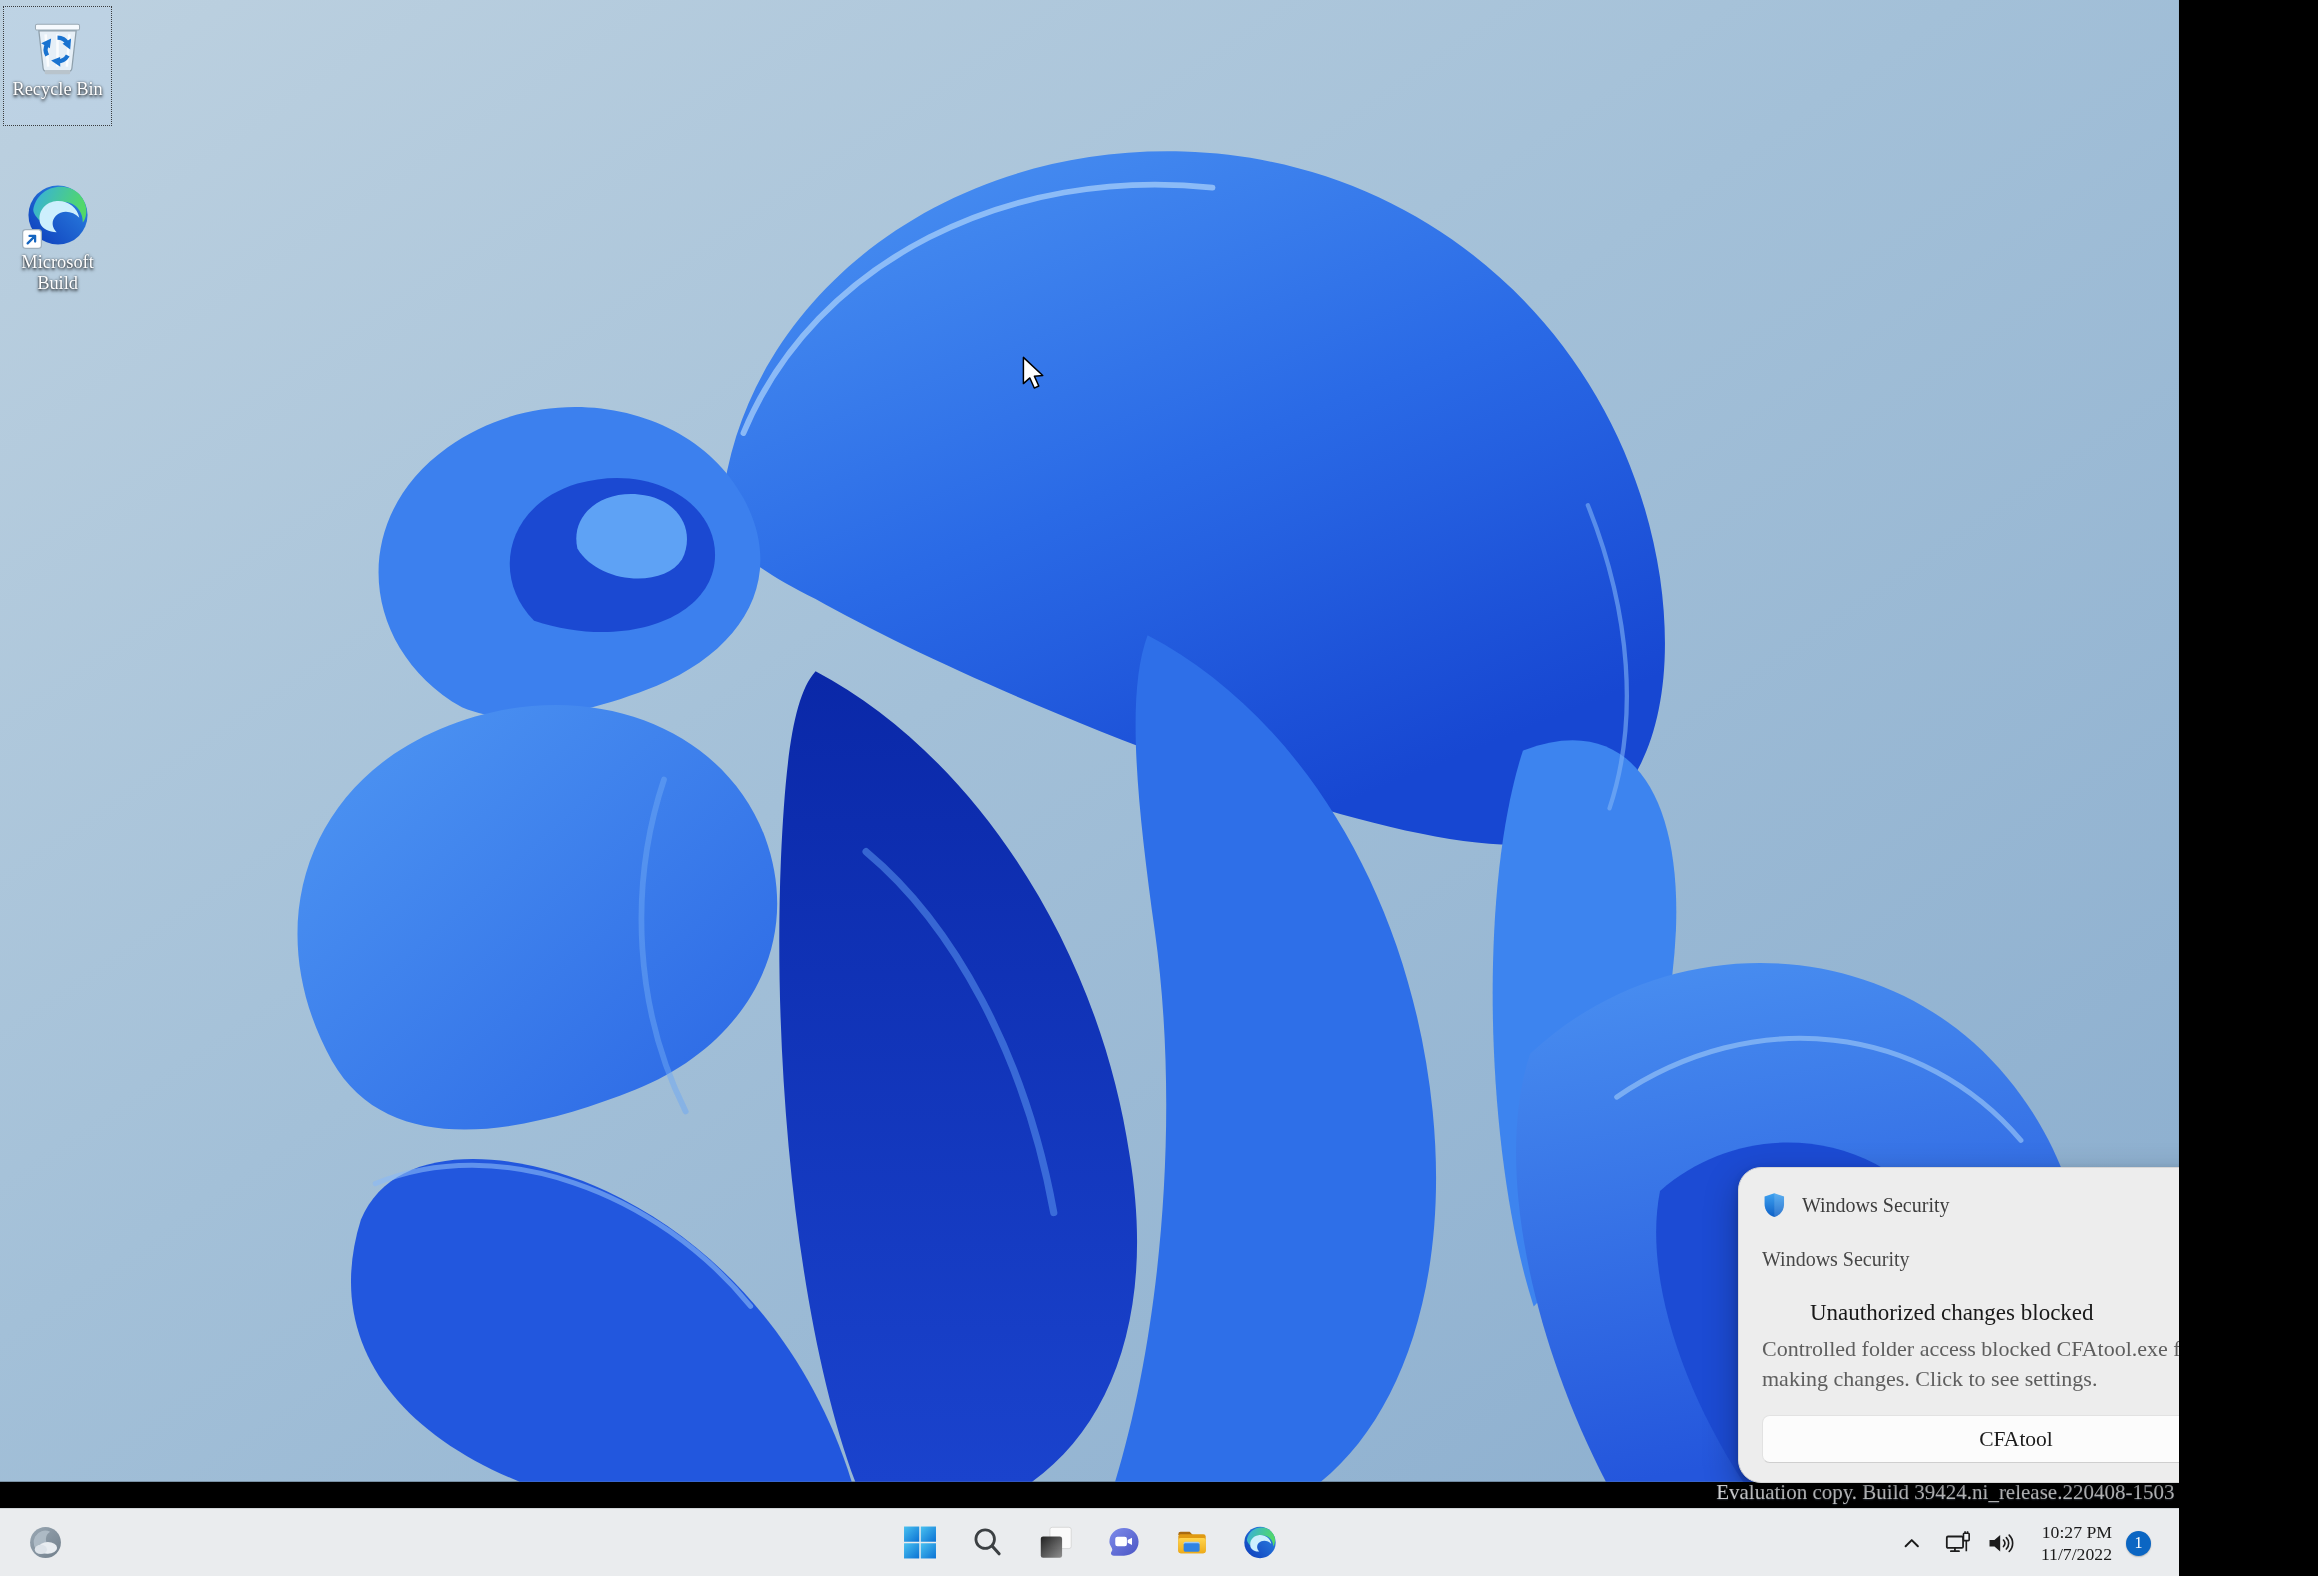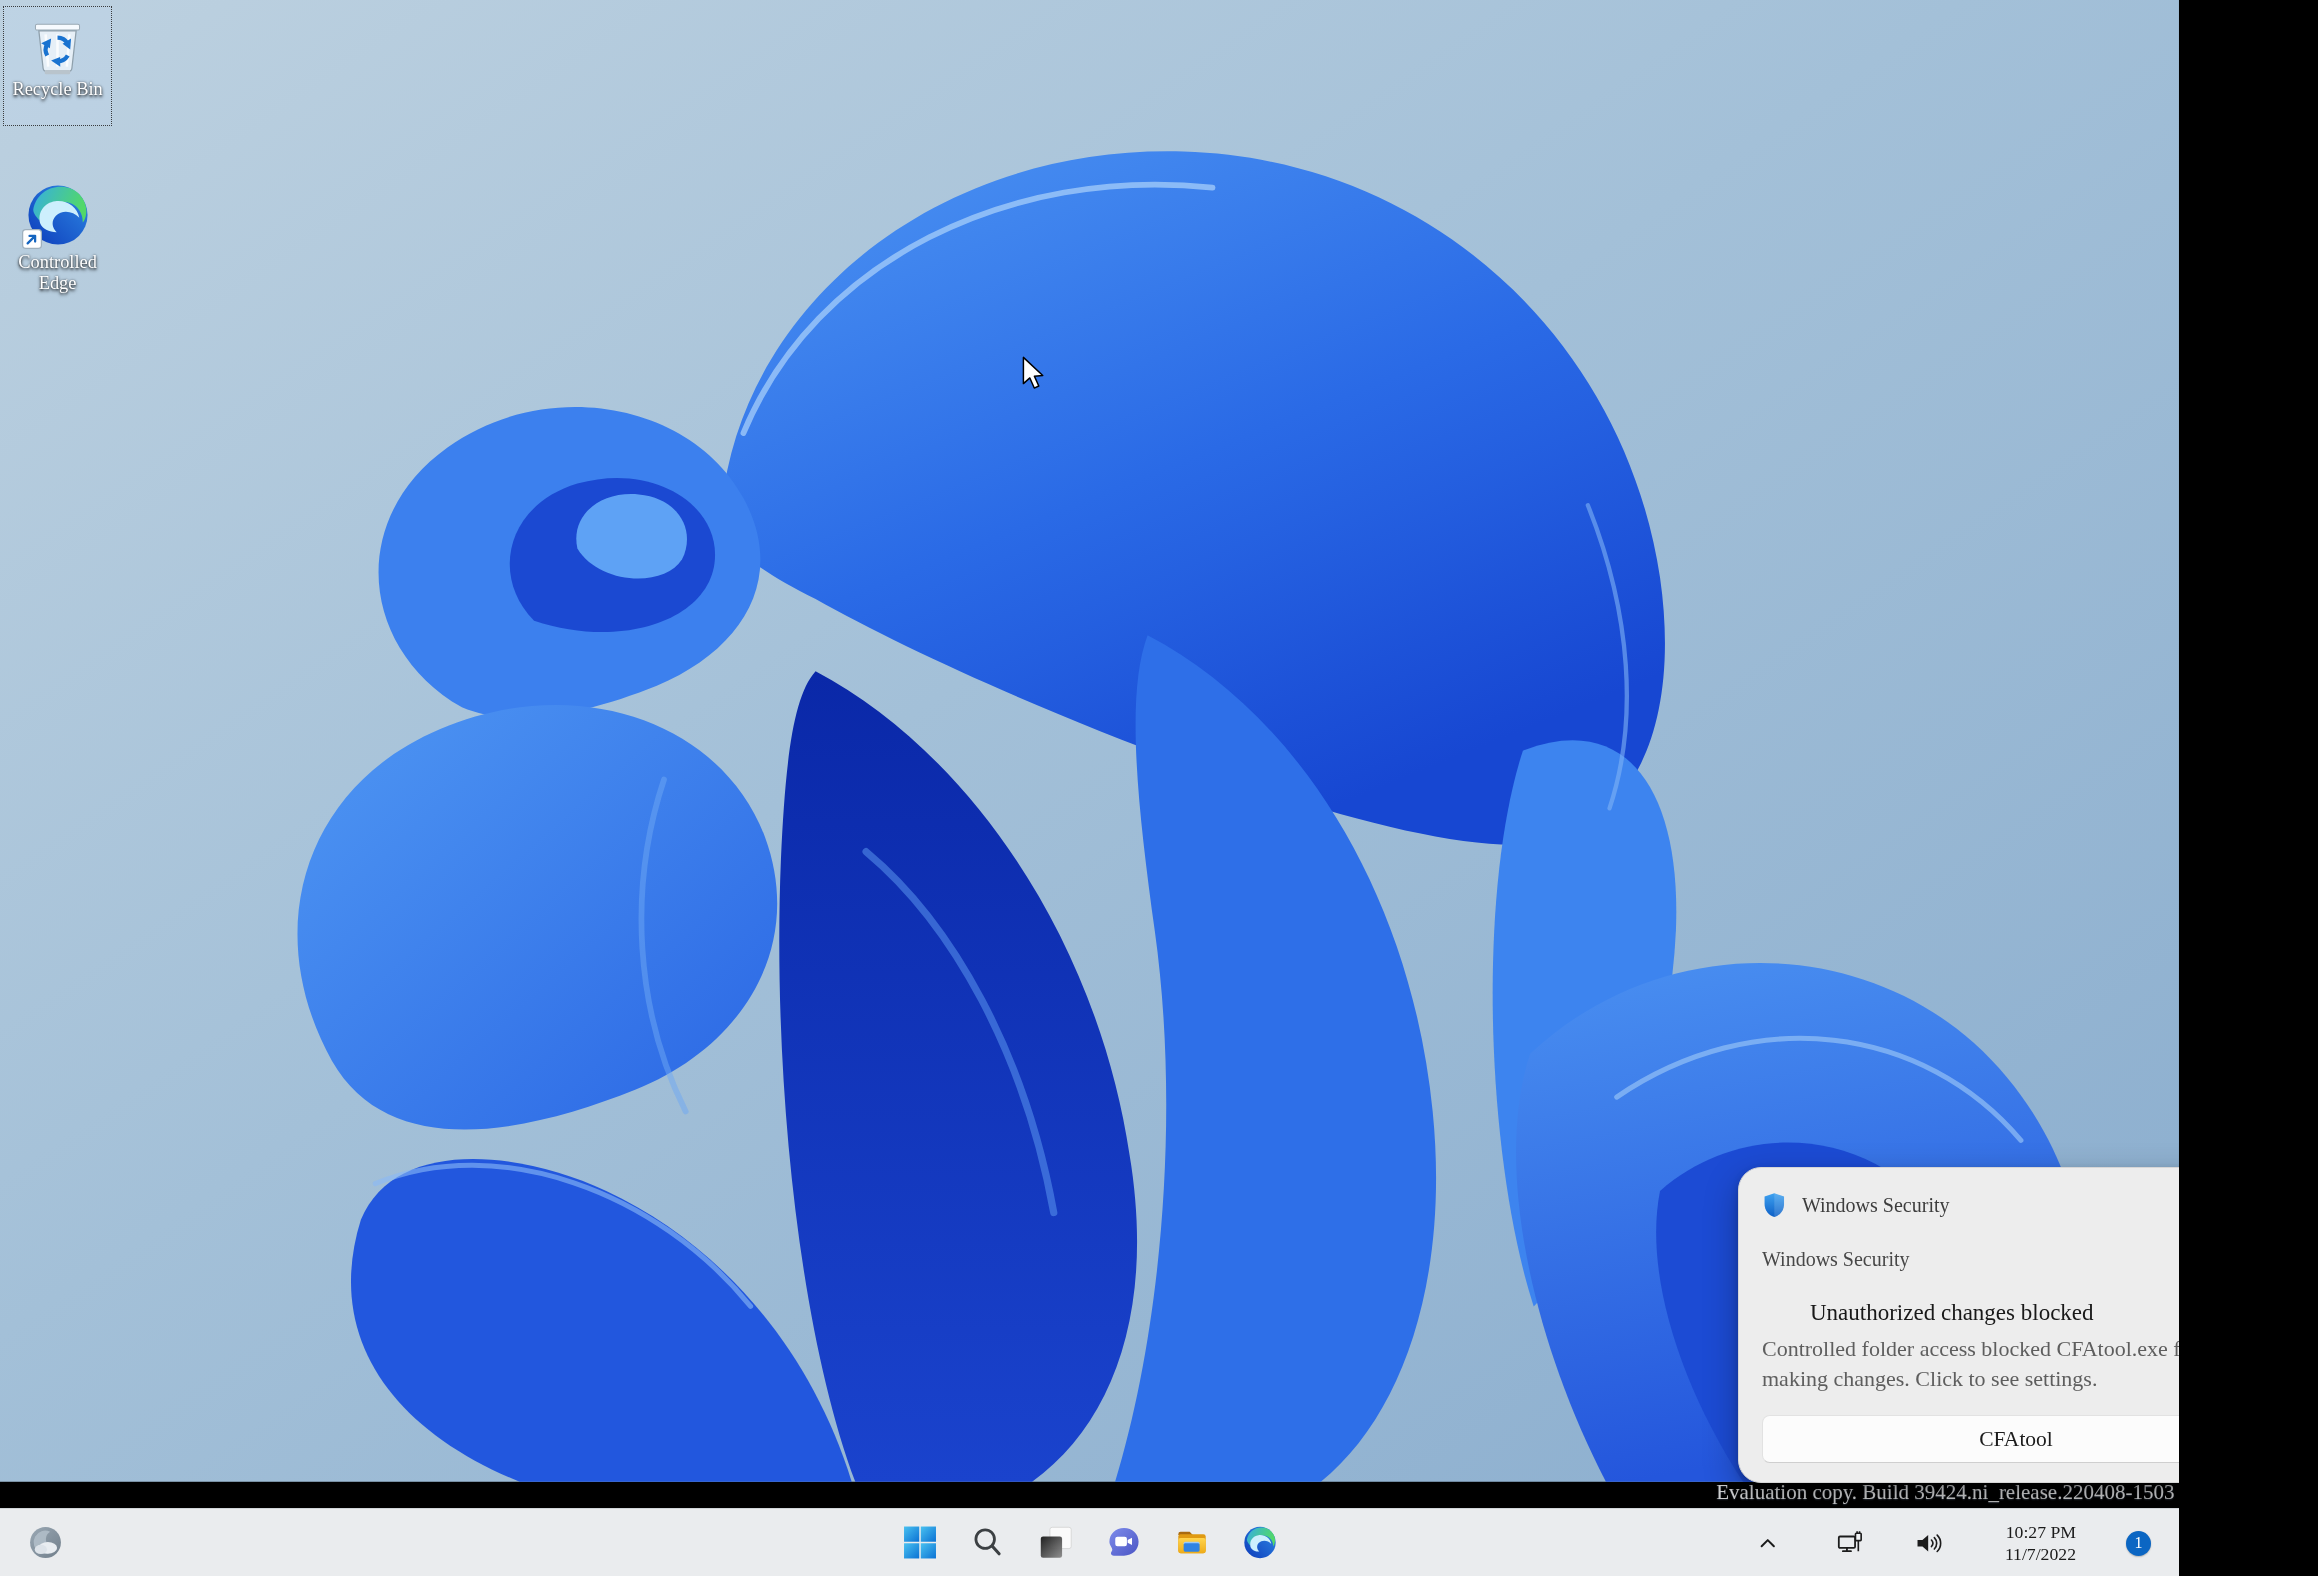--- a/index.html
+++ b/index.html
@@ -78,21 +78,21 @@
   .tb-left{position:absolute;left:20px;top:8.4px;width:51px;height:51px;
     display:flex;align-items:center;justify-content:center;border-radius:6.1px;}
   .tb-center{
     position:absolute;left:50%;top:8.4px;transform:translateX(-50%);
     display:flex;gap:17px;
   }
   .tb-btn{width:51px;height:51px;border-radius:6.1px;display:flex;
     align-items:center;justify-content:center;}
   .tray{
     position:absolute;right:0;top:0;height:100%;display:flex;
-    align-items:center;padding-right:28px;gap:36px;
+    align-items:center;padding-right:28px;
   }
   .tray-chevron{width:35px;height:48px;display:flex;align-items:center;
     justify-content:center;border-radius:6.1px;margin-right:15.4px;}
   .tray-ico{display:flex;align-items:center;justify-content:center;}
   .tray-net{margin-right:14px;}
   .tray-vol{margin-right:20px;}
   .clock{
     text-align:right;font-size:17.7px;line-height:22px;color:#1b1b1b;
     margin-right:14px;min-width:77px;
   }
@@ -221,21 +221,21 @@
   <div class="desktop-icon di-edge">
     <div class="edge-wrap">
       <svg width="66" height="66" viewBox="0 0 48 48">
         <use href="#sym-edge"></use>
       </svg>
       <svg class="shortcut-badge" width="20" height="20" viewBox="0 0 16 16">
         <rect x="0.5" y="0.5" width="15" height="15" rx="2.5" fill="#fff" stroke="#9fb0bd"></rect>
         <path d="M 4.5,11.5 L 10.5,5.5 M 10.5,5.5 H 6 M 10.5,5.5 V 10" stroke="#1565c0" stroke-width="1.8" fill="none" stroke-linecap="round"></path>
       </svg>
     </div>
-    <span class="di-label">Controlled Edge</span>
+    <span class="di-label">Microsoft Build</span>
   </div>
 
   <div class="watermark">
     <div>ro</div>
     <div>Evaluation copy. Build 39424.ni_release.220408-1503</div>
   </div>
 
   <div class="toast">
     <div class="toast-header">
       <svg width="24.6" height="28" viewBox="0 0 24 26">

